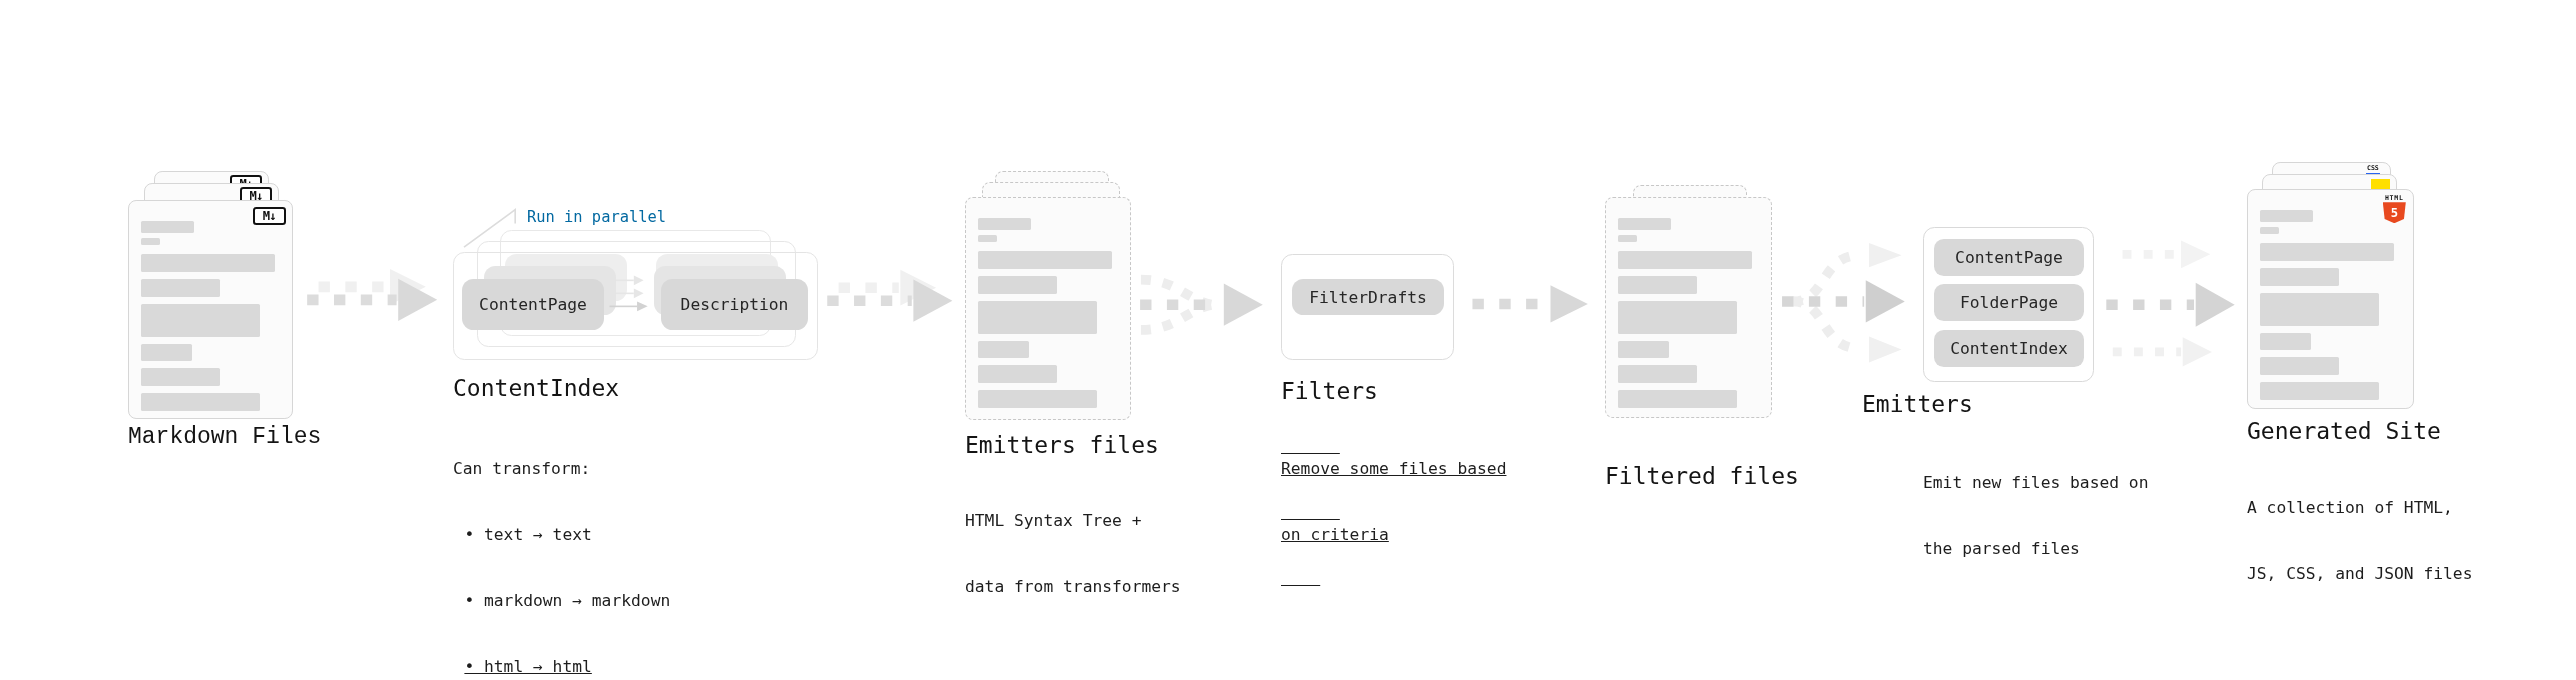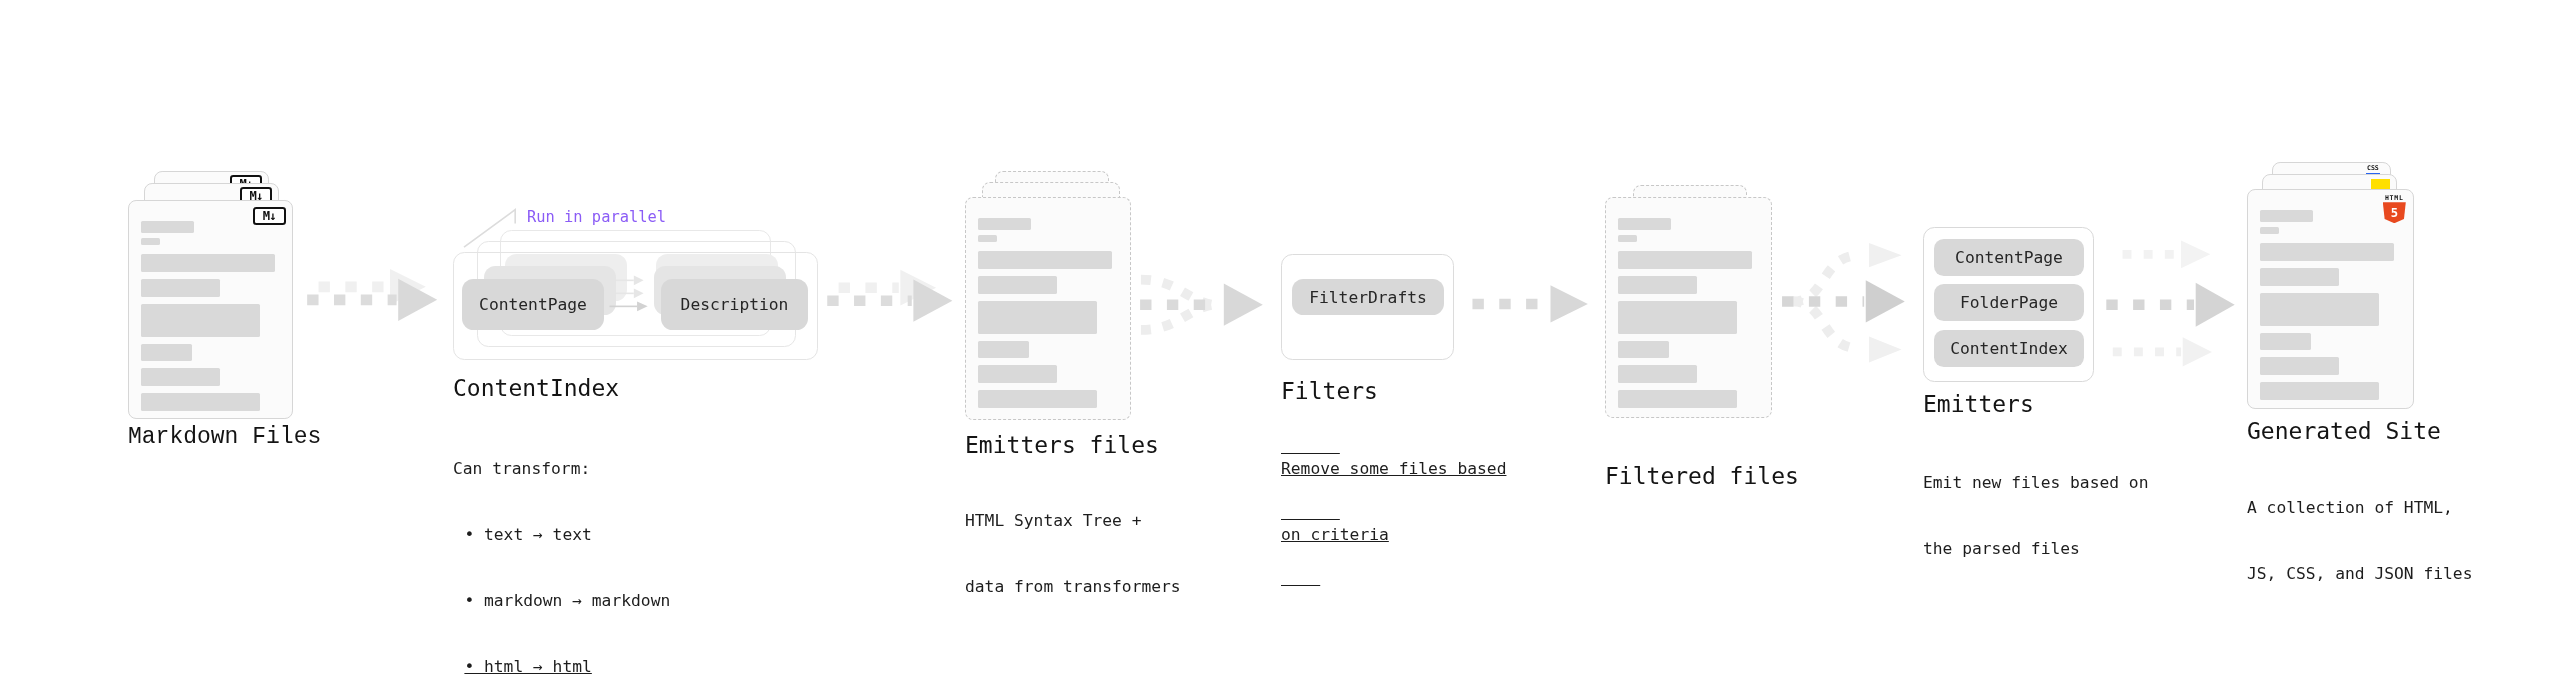--- a/index.html
+++ b/index.html
@@ -19,21 +19,21 @@
   .frame{position:absolute;border:1.6px solid #e4e4e4;border-radius:11.4px;background:transparent;box-sizing:border-box;}
   .frame.solidfill{background:#ffffff;border-color:#dcdcdc;}
   
   .pill{position:absolute;background:#d8d8d8;border-radius:11.4px;display:flex;align-items:center;justify-content:center;
     font-size:16.3px;color:#262626;box-sizing:border-box;}
   .pill.ghost1{background:#e5e5e5;}
   .pill.ghost2{background:#eeeeee;}
   
   .title{position:absolute;margin:0;font-size:23px;font-weight:500;color:#141414;white-space:pre;}
   .caption{position:absolute;font-size:16.3px;line-height:22px;color:#1d1d1d;white-space:pre;}
-  .annotation{position:absolute;font-size:15.4px;color:#8b5cf6;white-space:pre;}
+  .annotation{position:absolute;font-size:15.4px;color:#0369a1;white-space:pre;}
   
   .css-badge{position:absolute;top:3.3px;right:9.8px;width:14.6px;text-align:center;}
   .css-badge .css-txt{font-size:6.5px;font-weight:bold;color:#111;line-height:5.7px;display:block;}
   .css-badge .css-bar{display:block;width:14px;height:2.4px;background:var(--css-blue,#2864f0);margin:0.8px auto 0;}
   .js-badge{position:absolute;top:4.1px;right:6.5px;width:18.7px;height:9.8px;background:var(--js-yellow,#ffdf00);}
   .html5-badge{position:absolute;top:4.9px;right:6.5px;width:24.4px;text-align:center;}
   .html5-badge .h5-txt{font-size:6.5px;font-weight:bold;letter-spacing:0.8px;color:#111;display:block;line-height:6.5px;}
   .html5-badge .h5-shield{margin:0.8px auto 0;width:23px;height:21px;background:var(--html5-orange,#e8491f);
     clip-path:polygon(0 0,100% 0,92% 80%,50% 100%,8% 80%);display:flex;align-items:center;justify-content:center;
     color:#fff;font-size:12.2px;font-weight:bold;}
@@ -138,21 +138,21 @@
         </div>
     </div>
     <h2 class="title" style="left:1605px;top:431px;margin-top:32px;">Filtered files</h2>
   </div>
 
   <div>
     <div class="frame solidfill" style="left:1923px;top:227px;width:171px;height:155px;border-color:#d9d9d9;"></div>
     <div class="pill" style="left:1934px;top:239px;width:150px;height:37px;border-radius:9.8px;">ContentPage</div>
     <div class="pill" style="left:1934px;top:284px;width:150px;height:37px;border-radius:9.8px;">FolderPage</div>
     <div class="pill" style="left:1934px;top:330px;width:150px;height:37px;border-radius:9.8px;">ContentIndex</div>
-    <h2 class="title" style="left:1923px;top:391px;">Emitters</h2>
+    <h2 class="title" style="left:1862px;top:391px;">Emitters</h2>
     <div class="caption" style="left:1923px;top:428px;">
       <div>Emit new files based on</div>
       <div>the parsed files</div>
     </div>
   </div>
 
   <div>
     <div class="doc-card" style="left:2272px;top:162px;width:119px;height:65px;">
       <span class="css-badge">
         <span class="css-txt">CSS</span>

